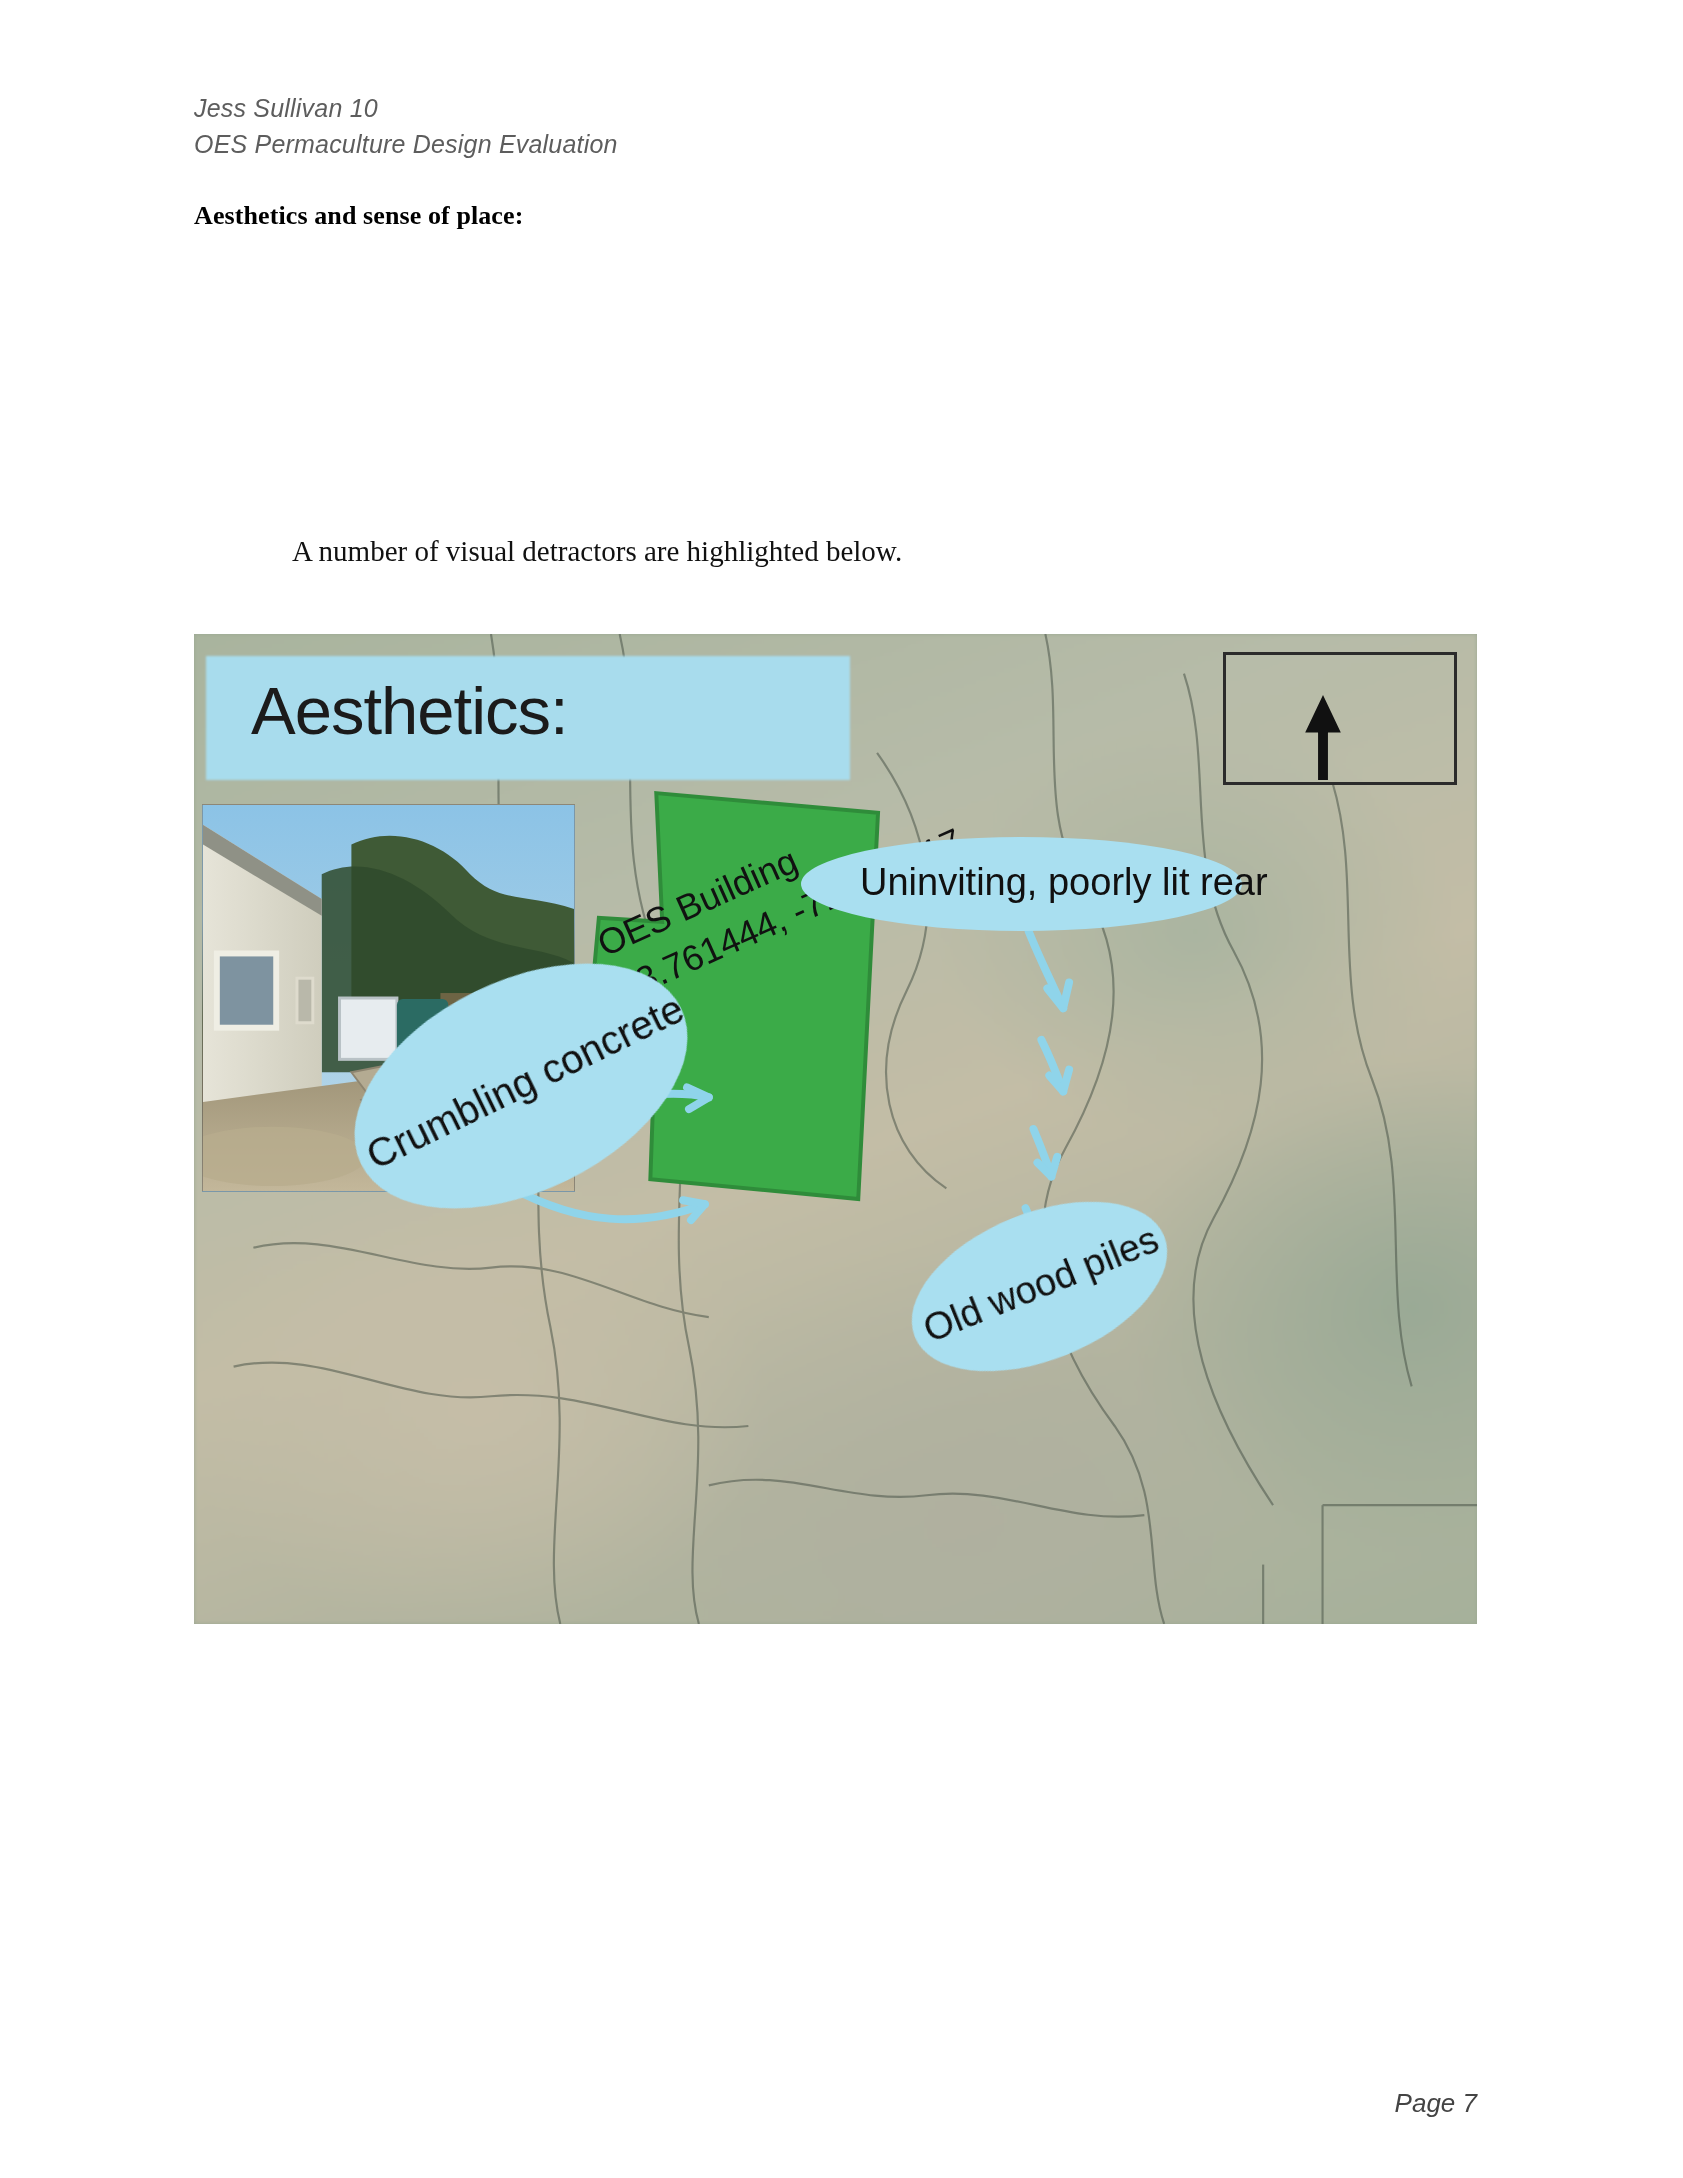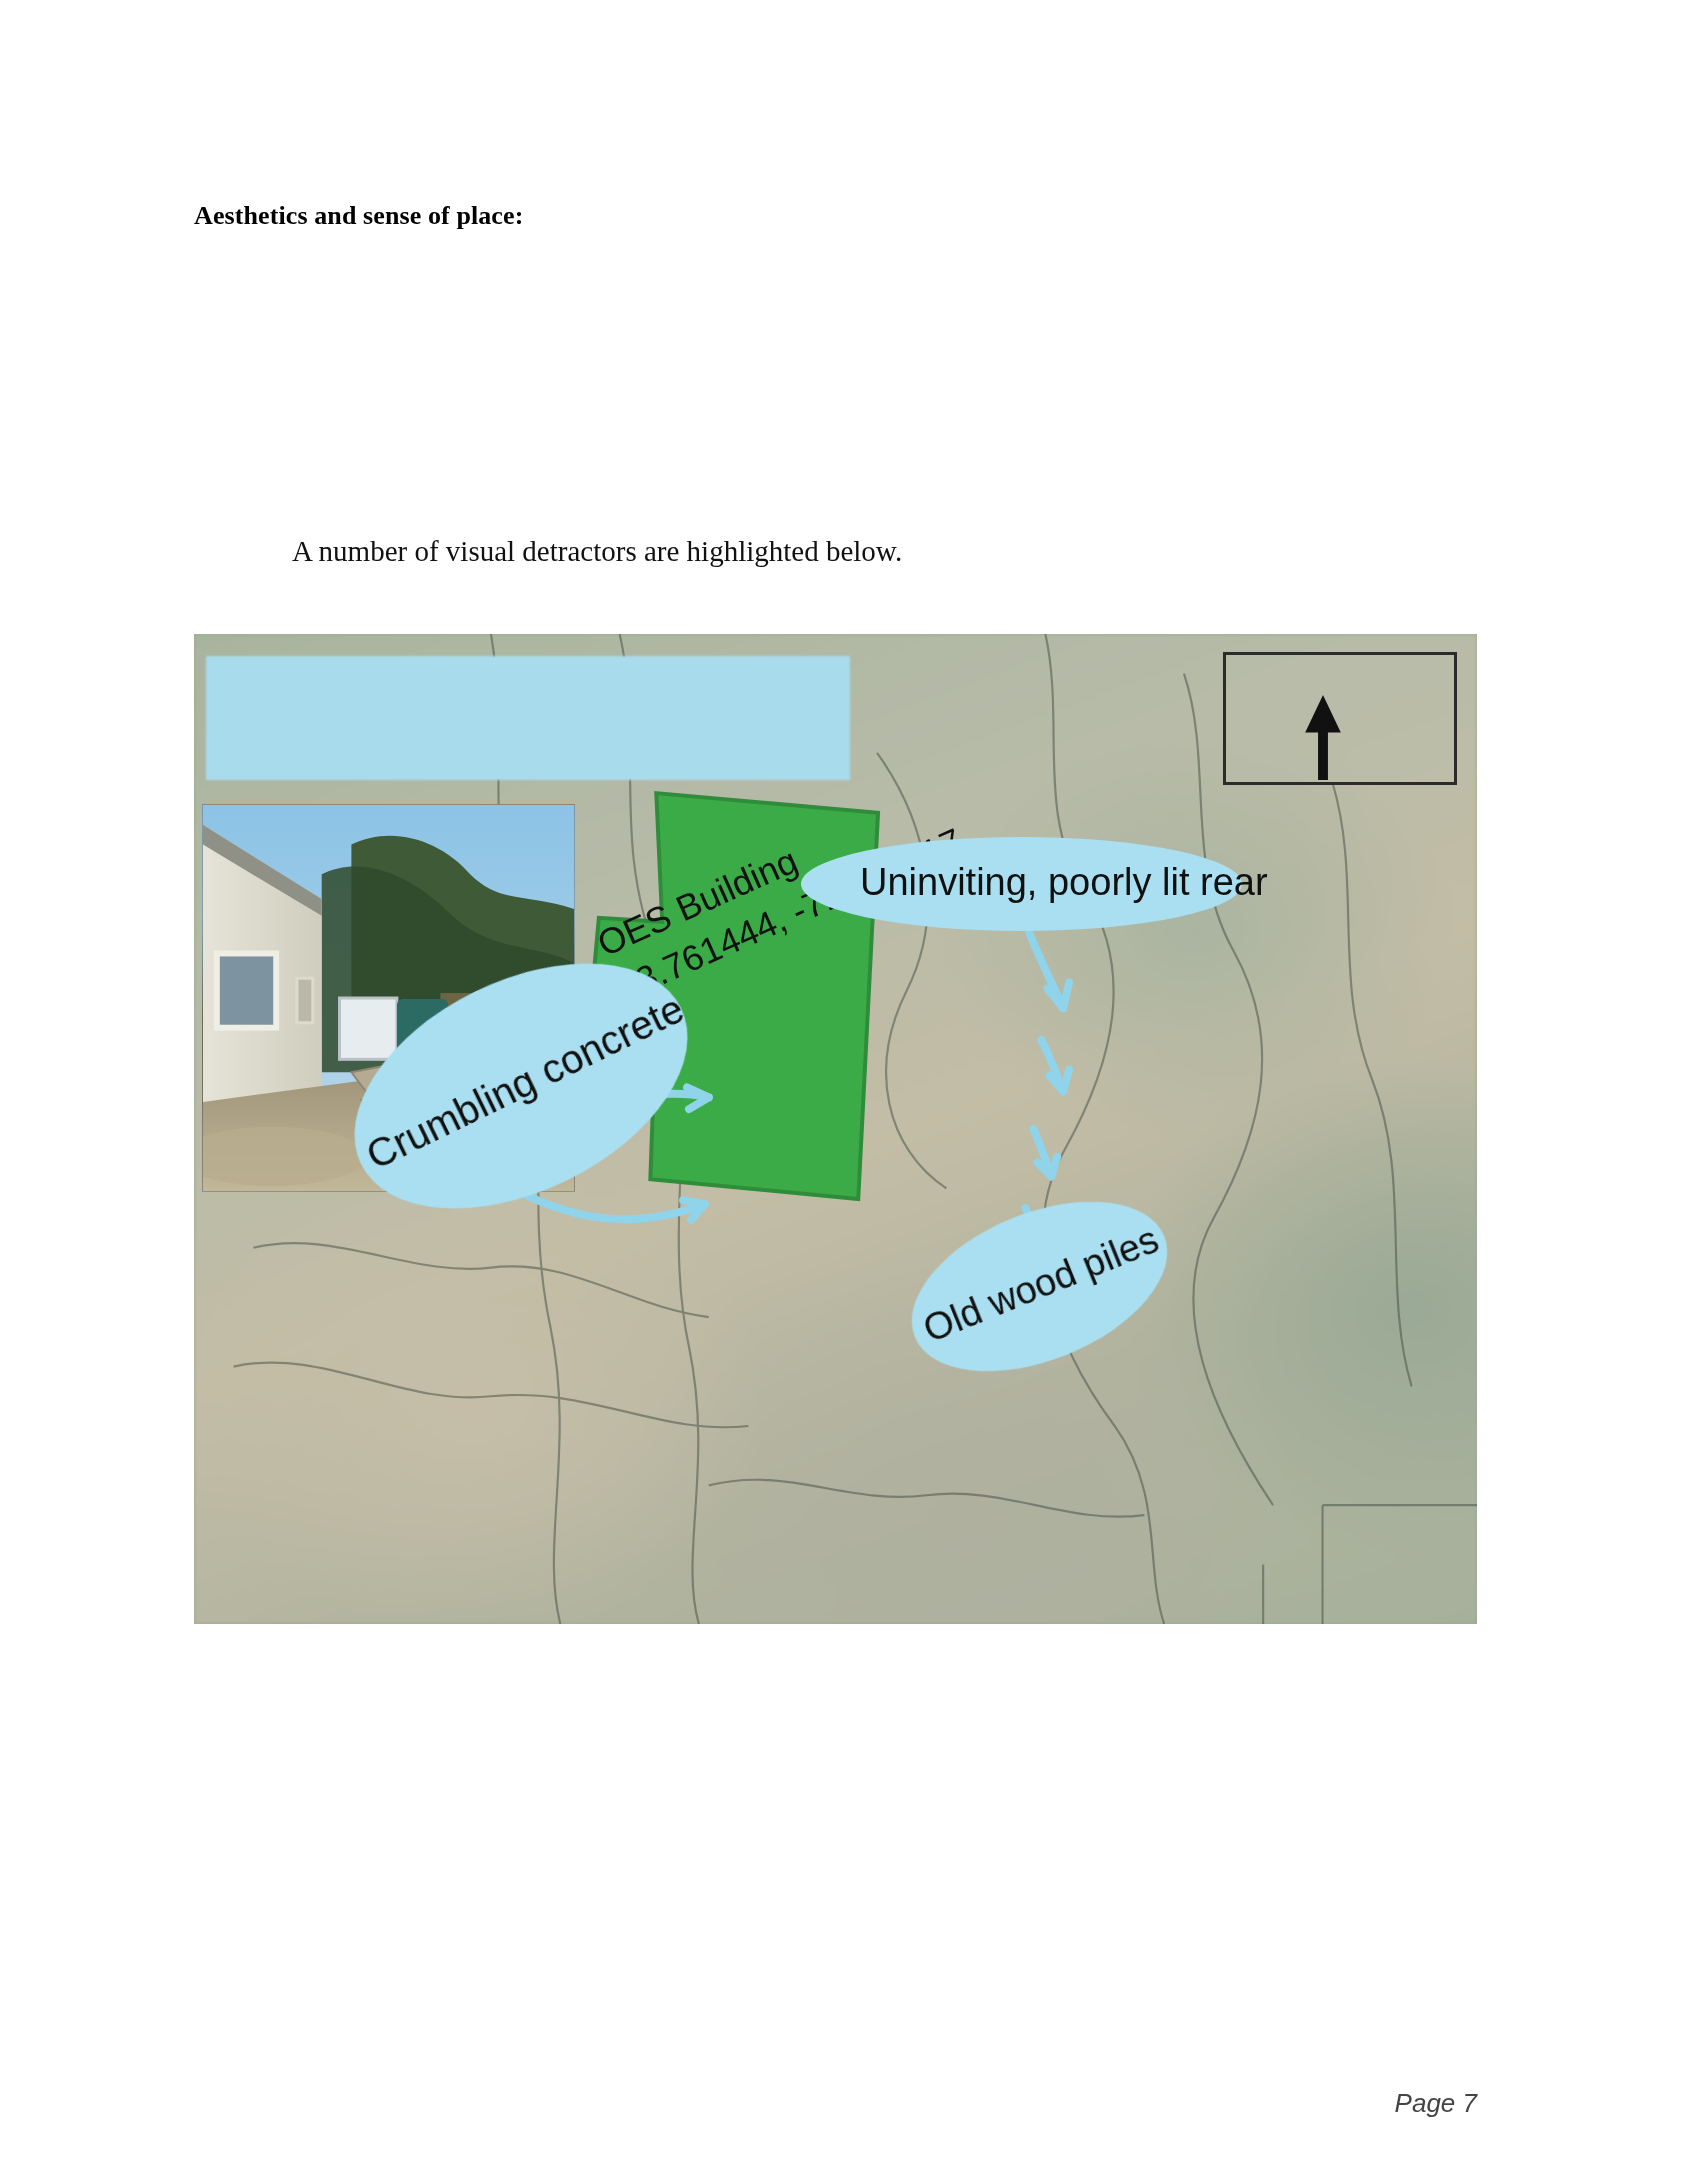--- a/index.html
+++ b/index.html
@@ -202,20 +202,24 @@
     font-style: italic;
     font-size: 26px;
     color: #444;
   }
 </style>
 </head>
 <body>
 
 <div class="page">
 
+  <div class="header">
+    <div>Jess Sullivan 10</div>
+    <div>OES Permaculture Design Evaluation</div>
+  </div>
 
   <div class="section-title">Aesthetics and sense of place:</div>
 
 
   <div class="figure-caption">
     <div>A number of visual detractors are highlighted below.</div>
   </div>
 
   <div class="figure">
 
@@ -266,20 +270,21 @@
         <rect x="138" y="195" width="58" height="62" fill="#e7ecef" stroke="#b9c2c6" stroke-width="3"></rect>
         <rect x="196" y="196" width="52" height="58" rx="6" fill="#2b6b63"></rect>
         <path d="M150,270 L330,235 L345,252 L165,290 Z" fill="#b4ab92" stroke="#8e8570" stroke-width="2"></path>
         <path d="M160,298 L340,258 L352,276 L175,318 Z" fill="#c3bba3" stroke="#8e8570" stroke-width="2"></path>
         <path d="M175,325 L352,284 L362,300 L190,344 Z" fill="#b0a68d" stroke="#8e8570" stroke-width="2"></path>
         <ellipse cx="70" cy="355" rx="95" ry="30" fill="#b8ac8d" opacity=".8"></ellipse>
       </svg>
     </div>
 
     <div class="title-band"></div>
+    <div class="title-text">Aesthetics:</div>
 
     <div class="north-box">
       <svg class="north-arrow" viewBox="0 0 44 90">
         <path d="M22,2 L40,40 L27,40 L27,88 L17,88 L17,40 L4,40 Z" fill="#111"></path>
       </svg>
     </div>
 
     <svg class="building" viewBox="0 0 300 440">
       <path d="M72,10 L296,30 L276,420 L66,400 L72,230 L6,224 L14,136 L78,140 Z" fill="#3bab48" stroke="#2f8c3a" stroke-width="4"></path>
     </svg>

